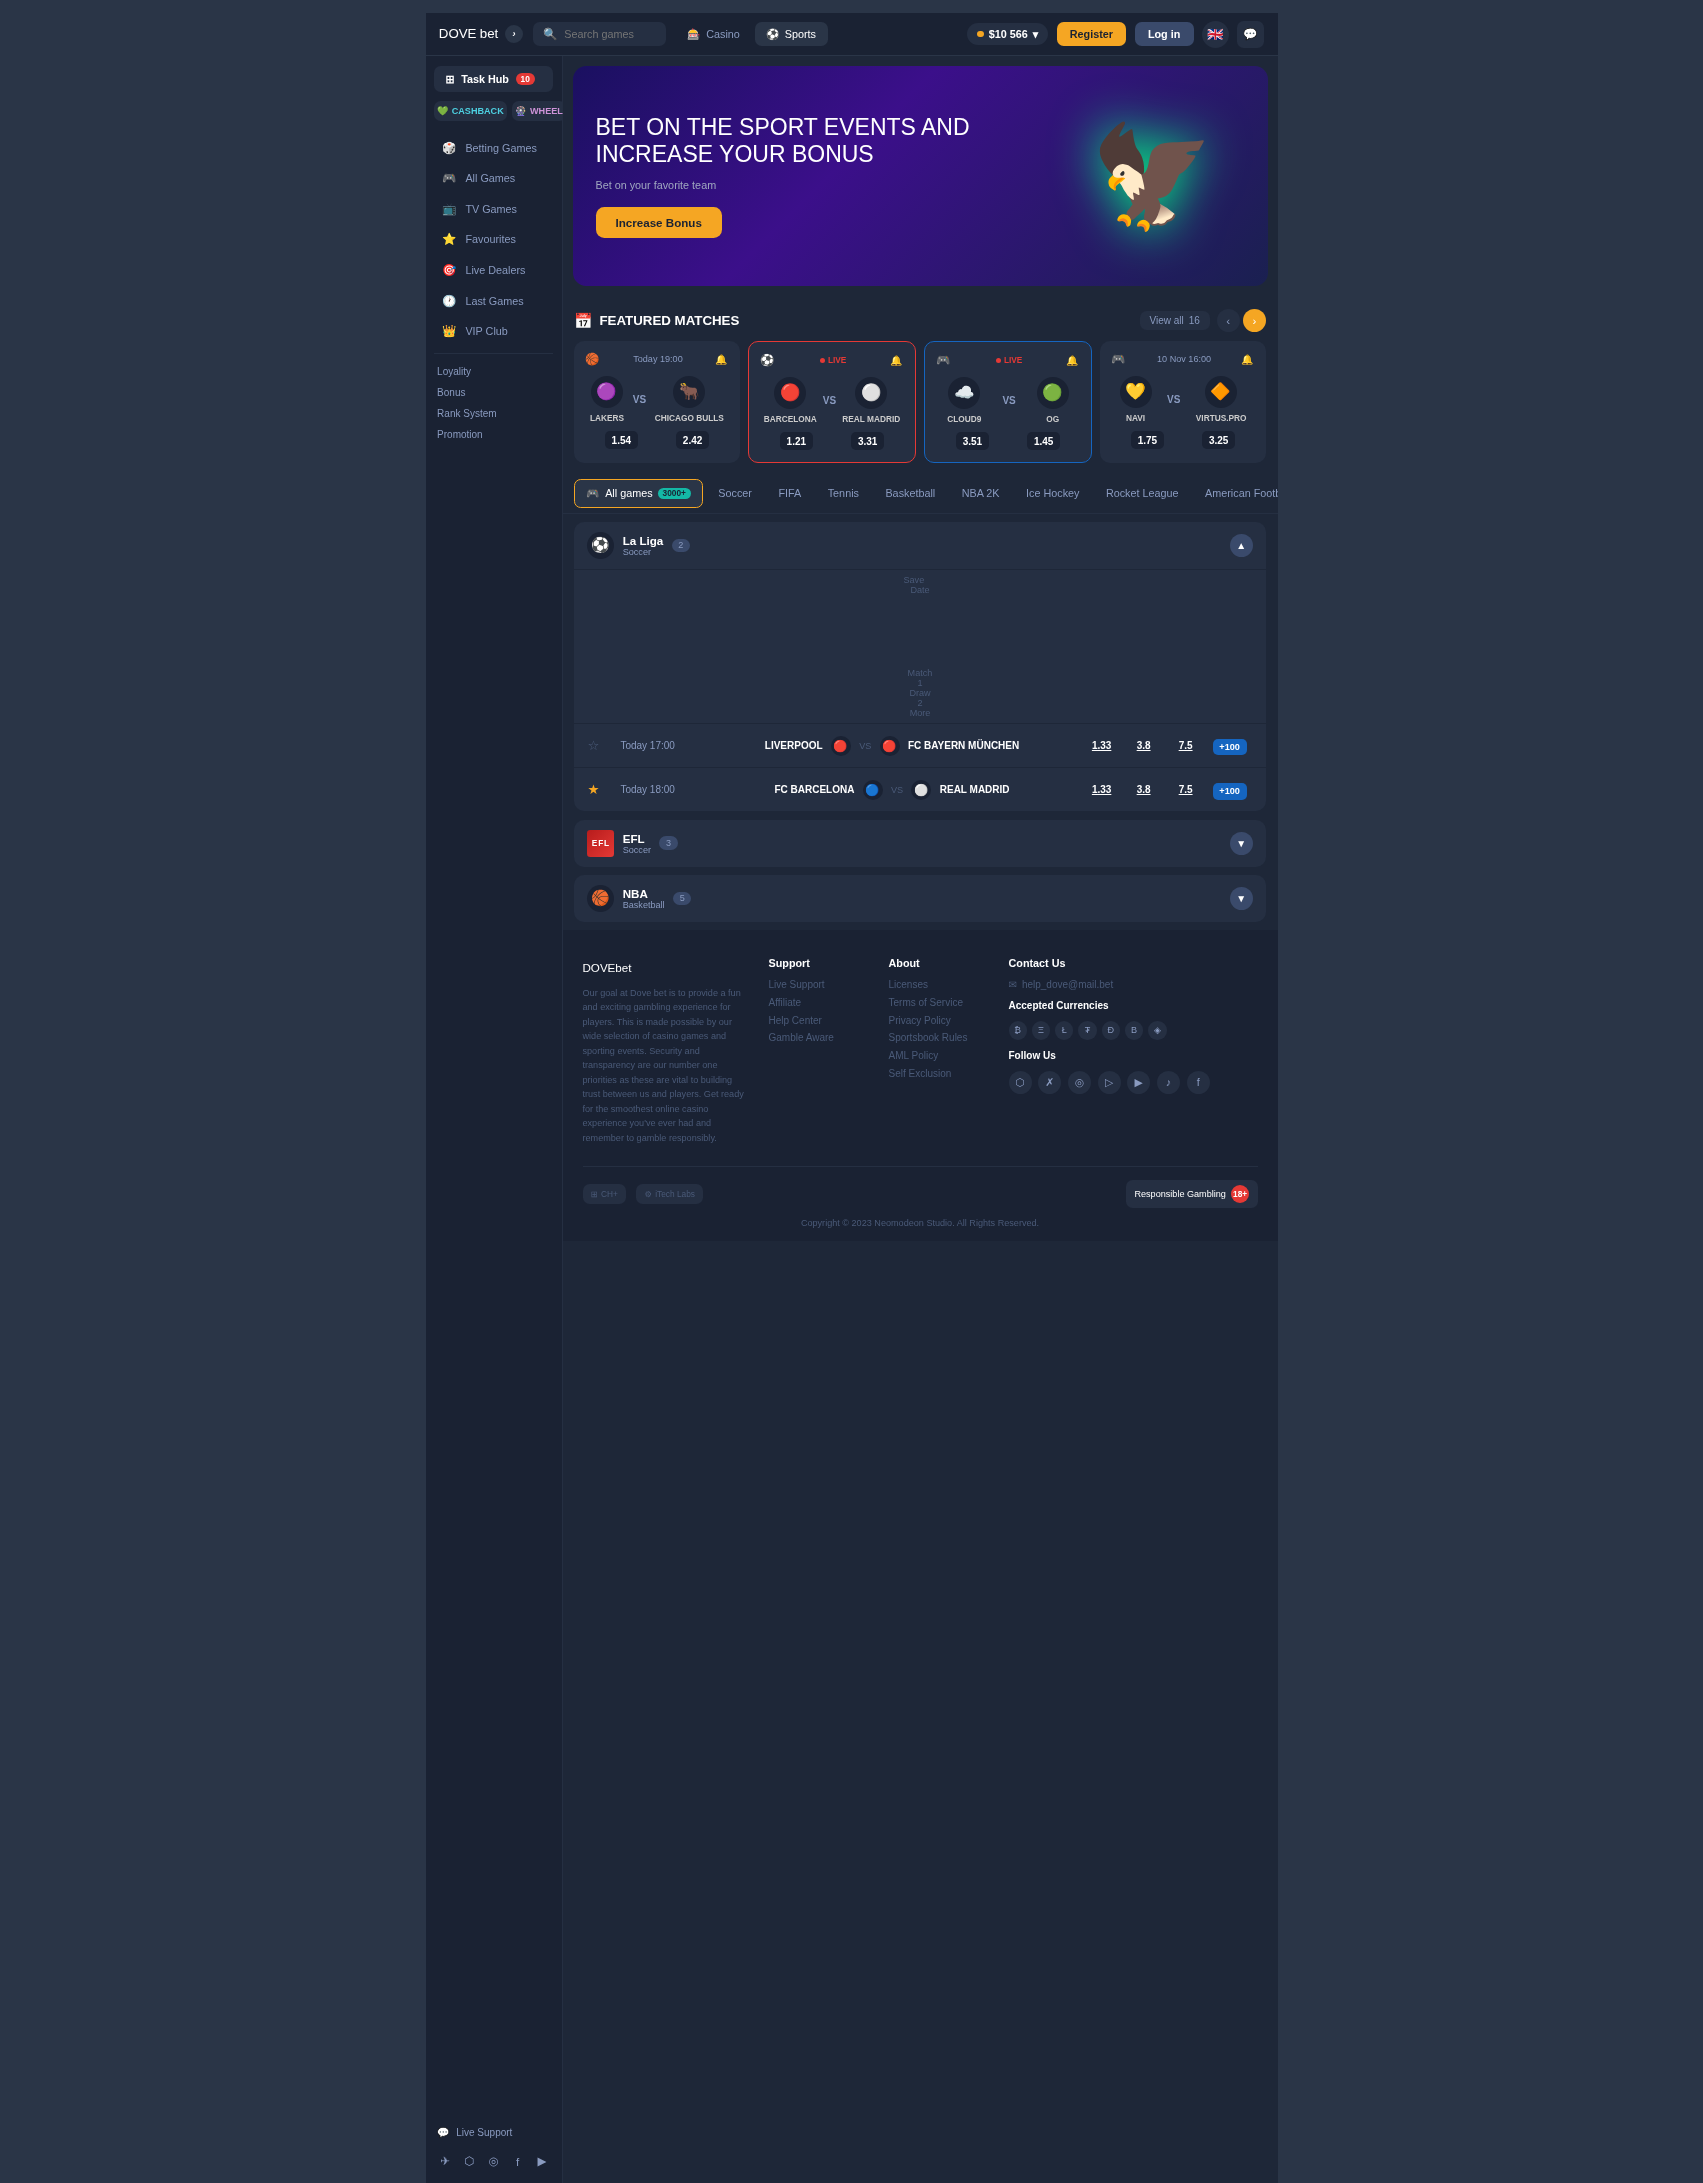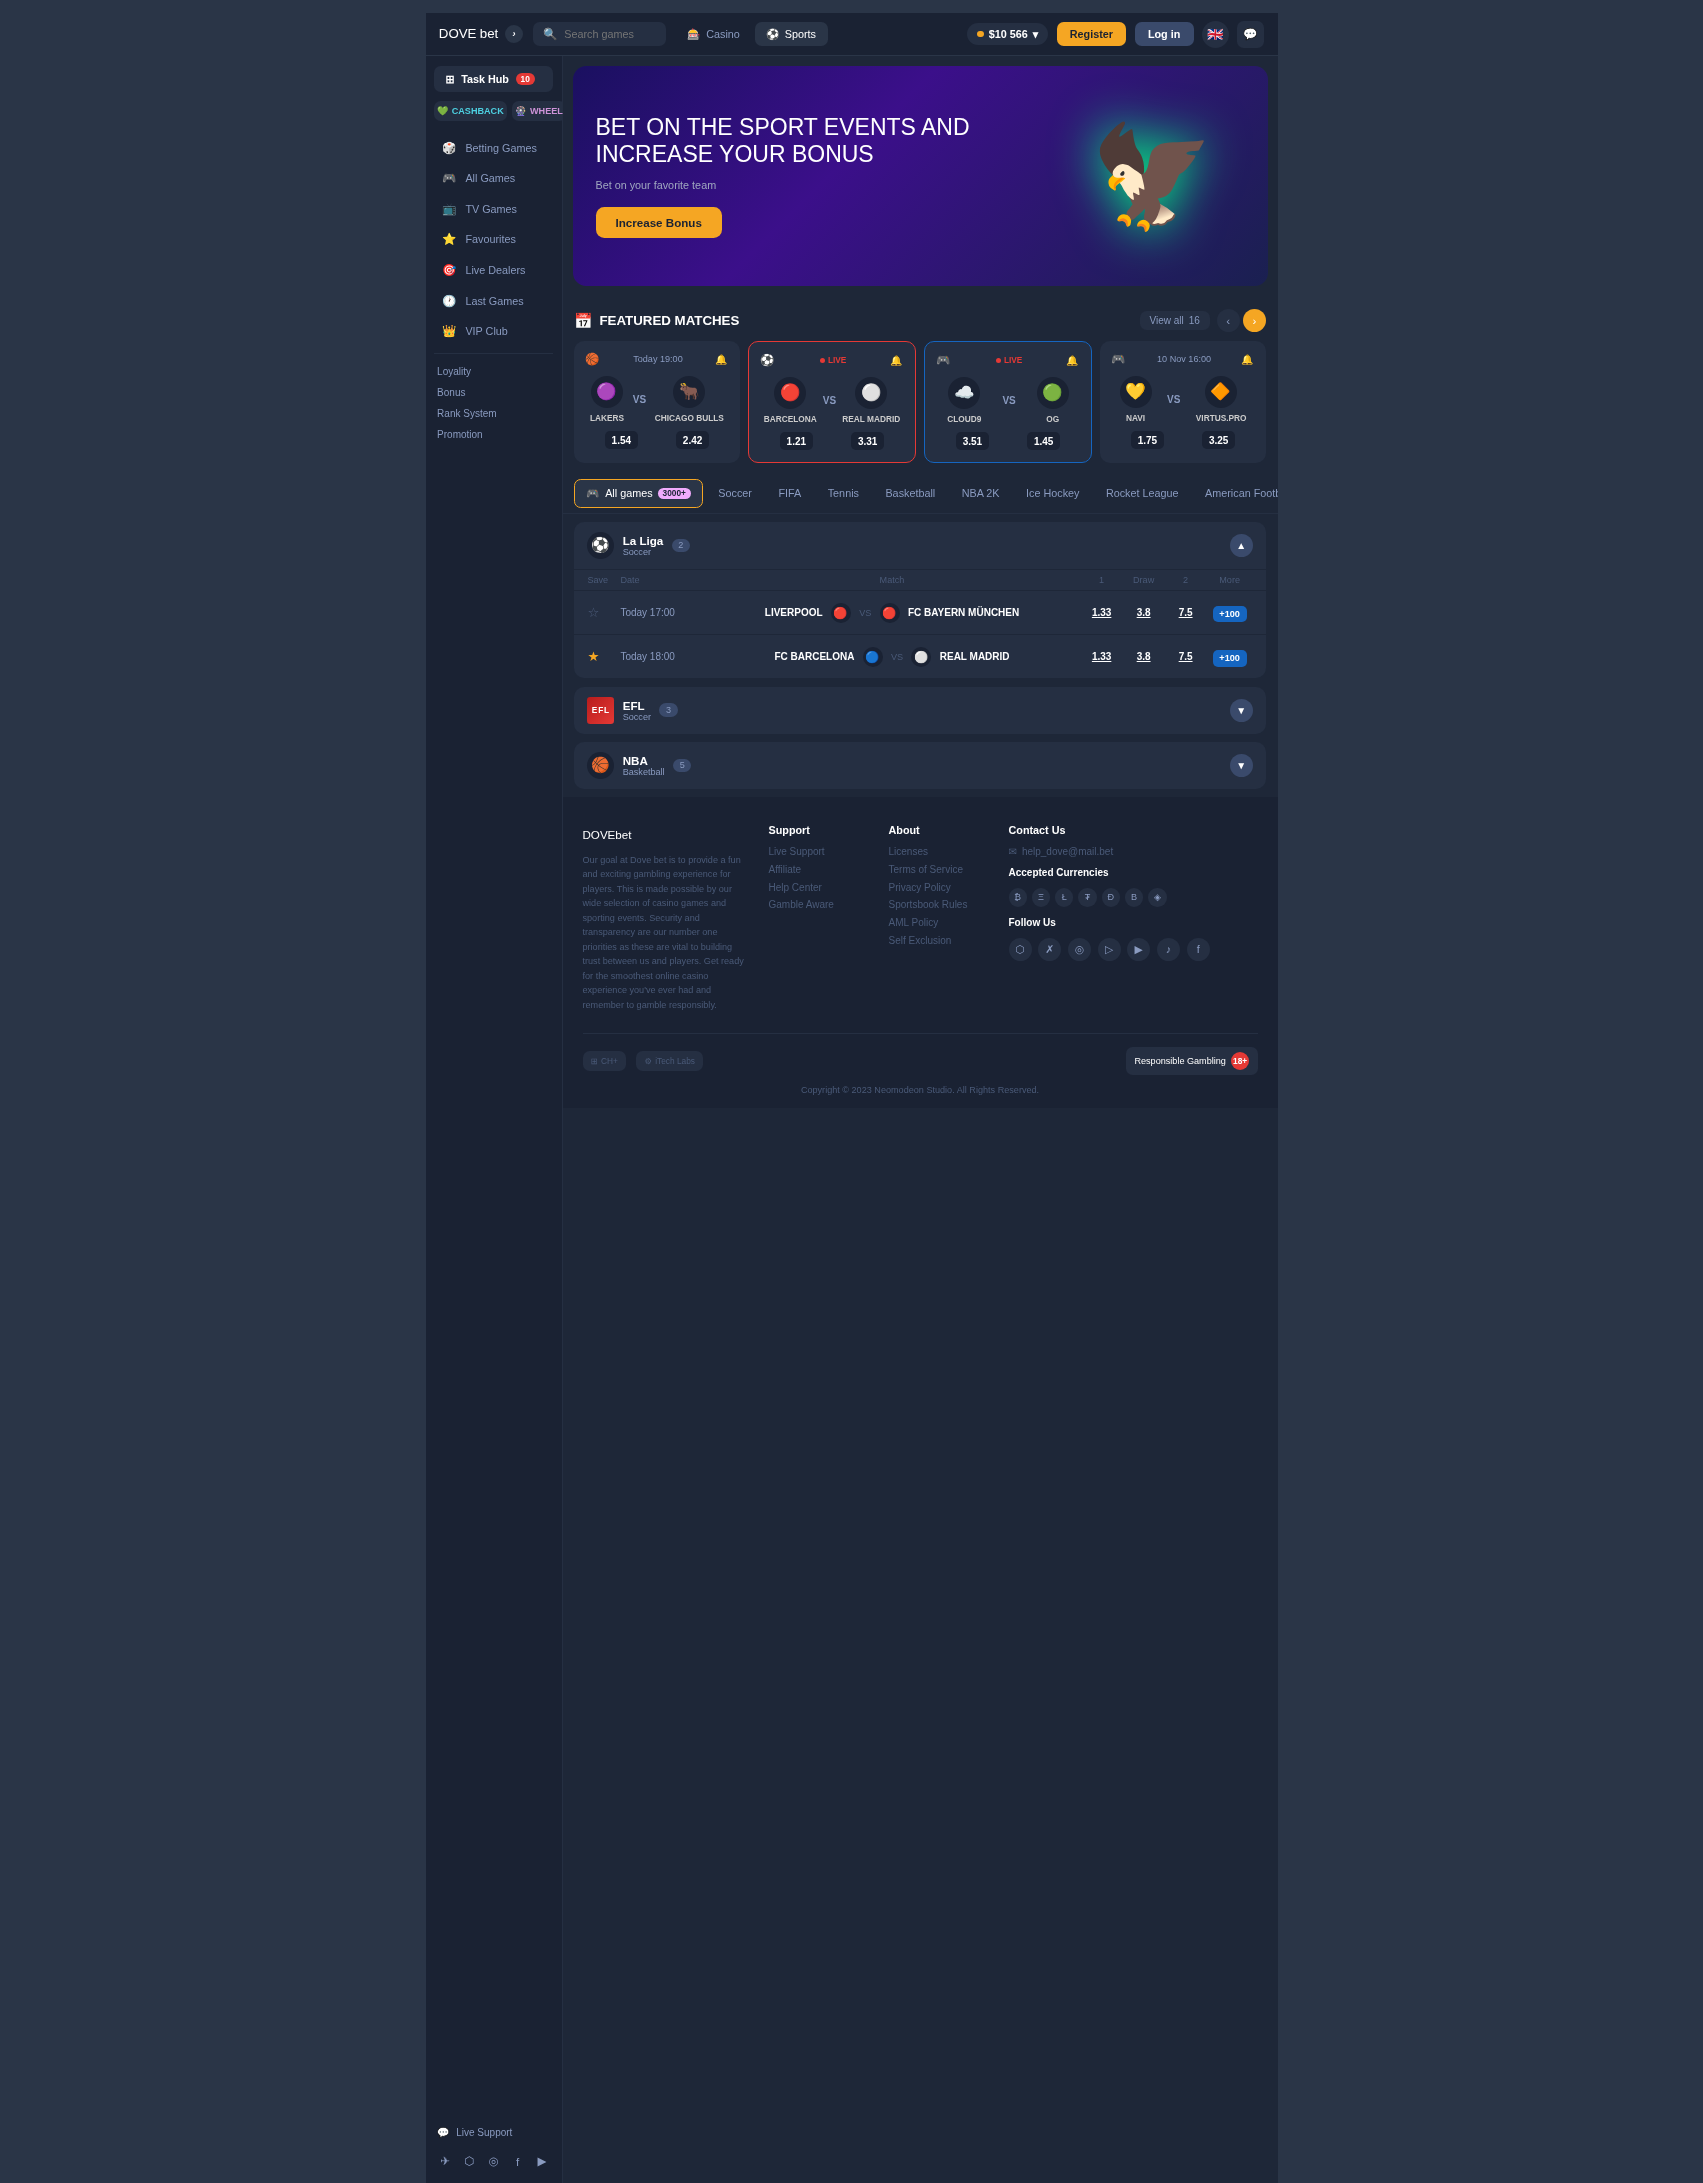--- a/index.html
+++ b/index.html
@@ -392,21 +392,21 @@
       white-space: nowrap;
       border: none;
       background: transparent;
     }
     .sports-tab.active {
       background: #2a3547;
       color: #fff;
       border: 0.8px solid #f5a623;
     }
     .tab-count {
-      background: #f0abfc;
+      background: #14b8a6;
       color: #1a2233;
       border-radius: 8.3px;
       font-size: 8.3px;
       padding: 0.8px 5px;
       font-weight: 700;
     }
 
     
     .league-section {
       margin: 8.3px 11.6px;
@@ -445,20 +445,21 @@
       display: flex; align-items: center; justify-content: center;
       font-size: 10px;
       cursor: pointer;
     }
     .table-header {
       display: flex; align-items: center;
       padding: 5px 13.3px;
       font-size: 9.1px;
       color: #4a5a78;
       border-top: 0.8px solid #1e2738;
+      flex-direction: column;
     }
     .col-save { width: 33px; }
     .col-date { flex: 0 0 83px; }
     .col-match { flex: 1; text-align: center; }
     .col-odd { width: 42px; text-align: center; }
     .col-draw { width: 42px; text-align: center; }
     .col-odd2 { width: 42px; text-align: center; }
     .col-more { width: 46px; text-align: center; }
     .match-row {
       display: flex; align-items: center;

